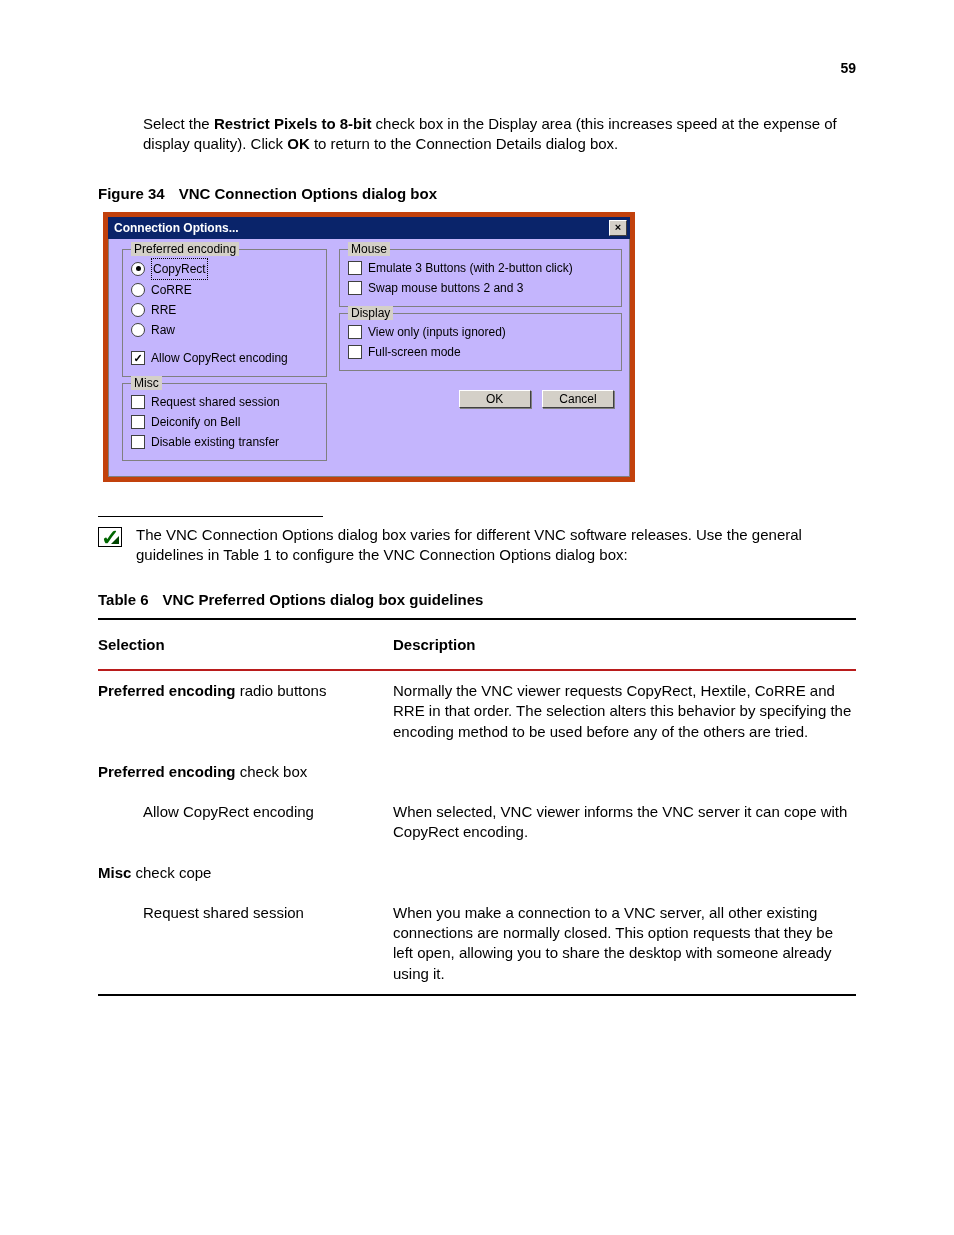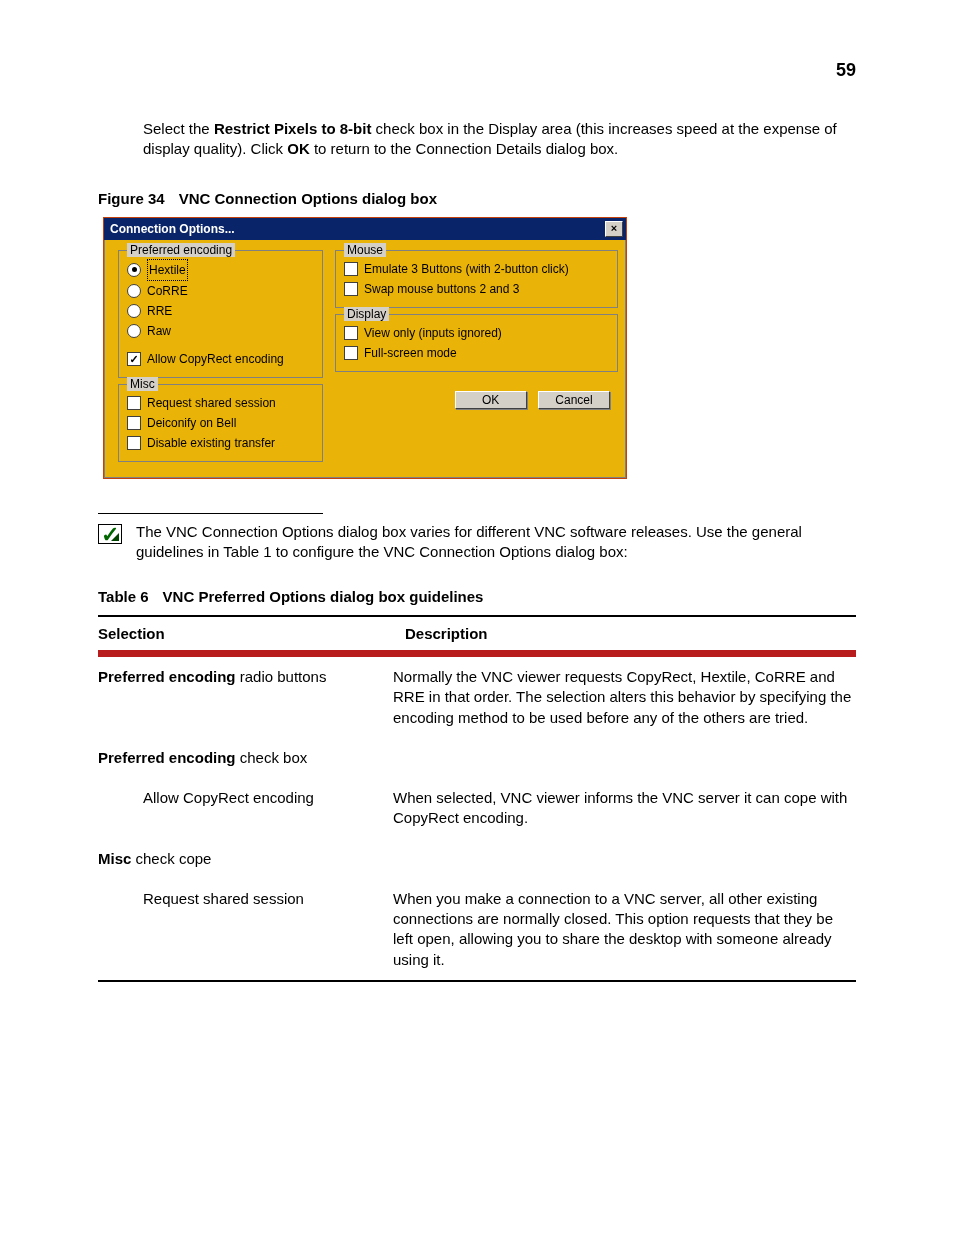--- a/index.html
+++ b/index.html
@@ -11,41 +11,41 @@
     color: #000;
     width: 954px;
   }
   .page {
     padding: 60px 98px 60px 98px;
     box-sizing: border-box;
   }
   .page-number {
     text-align: right;
     font-weight: bold;
-    font-size: 18px;
+    font-size: 14px;
     margin-bottom: 38px;
   }
   .intro {
     margin-left: 45px;
     margin-right: 0;
     line-height: 1.35;
   }
   .intro b { font-weight: bold; }
   .fig-caption {
     font-weight: bold;
     margin: 30px 0 10px 0;
   }
   .fig-caption .spacer { display:inline-block; width:14px; }
   .dialog-wrap {
     margin: 0 0 0 5px;
   }
   .dialog {
     width: 522px;
-    background: #eab308;
-    border: 1px solid #c2410c;
+    background: #c4b5fd;
+    border: 5px solid #c2410c;
     box-shadow: 0 0 0 1px #808080 inset;
     font-family: "Tahoma","MS Sans Serif",Arial,sans-serif;
     font-size: 12px;
   }
   .titlebar {
     background: linear-gradient(to right,#0a246a,#0a246a);
     color: #fff;
     font-weight: bold;
     padding: 3px 3px 3px 6px;
     display: flex;
@@ -139,23 +139,22 @@
   .note-heading { font-weight:bold; display:block; margin-bottom:2px;}
   .table-caption { font-weight:bold; margin:26px 0 10px 0;}
   .table {
     width:100%;
     border-top:2px solid #000;
     border-bottom:2px solid #000;
   }
   .table-header {
     display:flex;
     font-weight:bold;
-    border-bottom:7px solid #b91c1c;
-    padding:8px 0;
-    gap:12px;
+    border-bottom:2px solid #b91c1c;
+    padding:16px 0;
   }
   .th-sel { width:295px; }
   .th-desc { flex:1; }
   .table-row {
     display:flex;
     padding:10px 0;
     align-items:flex-start;
     line-height:1.35;
   }
   .td-sel { width:295px; padding-right:10px; box-sizing:border-box;}
@@ -181,21 +180,21 @@
       <div class="titlebar">
         <span>Connection Options...</span>
         <span class="close-btn">×</span>
       </div>
       <div class="dialog-body">
         <div class="col col-left">
           <div class="fieldset">
             <span class="legend">Preferred encoding</span>
             <div class="opt-line">
               <span class="radio selected"></span>
-              <span class="dotted">Hextile</span>
+              <span class="dotted">CopyRect</span>
             </div>
             <div class="opt-line">
               <span class="radio"></span>
               <span>CoRRE</span>
             </div>
             <div class="opt-line">
               <span class="radio"></span>
               <span>RRE</span>
             </div>
             <div class="opt-line">

